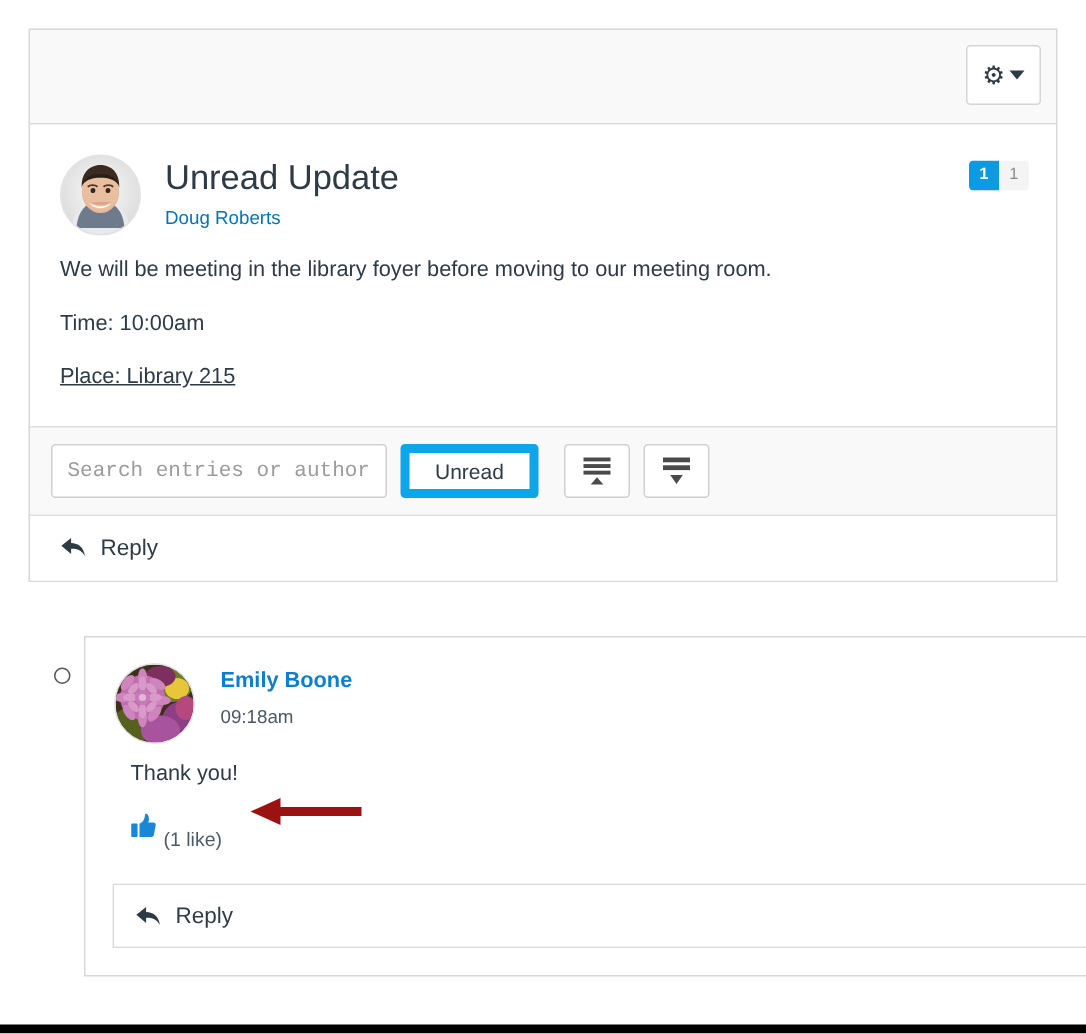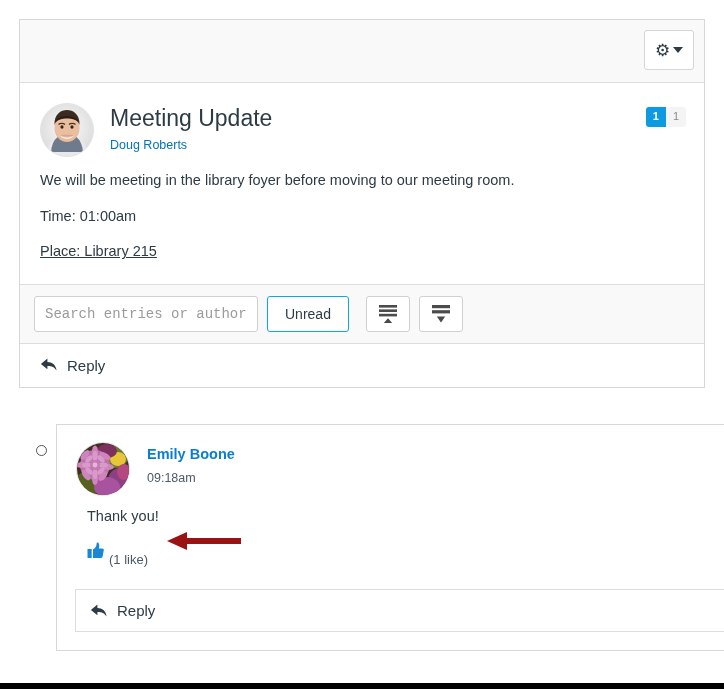--- a/index.html
+++ b/index.html
@@ -160,21 +160,21 @@
     font-size: 14px;
     font-family: Liberation Mono, monospace;
     color: #2d3b45;
     outline: none;
   }
   .search-input::placeholder { color: #9b9b9b; }
   .unread-button {
     height: 36px;
     box-sizing: border-box;
     padding: 0 17px;
-    border: 1px solid #0ea5e9;
+    border: 6px solid #0ea5e9;
     border-radius: 3px;
     background: #ffffff;
     font-size: 14px;
     font-family: "Liberation Sans", sans-serif;
     color: #2d3b45;
     cursor: pointer;
     display: flex;
     align-items: center;
   }
   .icon-button {
@@ -343,32 +343,32 @@
           <path d="M14 19 C16 14 20 12 26 12 C32 12 36 14 38 19 C35 15.5 31 14.5 26 14.5 C21 14.5 17 15.5 14 19 Z" fill="#2c1e16"></path>
           <ellipse cx="21" cy="23" rx="1.6" ry="1.7" fill="#2f2620"></ellipse>
           <ellipse cx="31" cy="23" rx="1.6" ry="1.7" fill="#2f2620"></ellipse>
           <path d="M17.5 20.5 C19 19 22.5 19 24 20.5" stroke="#4a3426" stroke-width="1.2" fill="none"></path>
           <path d="M28 20.5 C29.5 19 33 19 34.5 20.5" stroke="#4a3426" stroke-width="1.2" fill="none"></path>
           <path d="M19 31 C22 34.5 30 34.5 33 31 C31 36 21 36 19 31 Z" fill="#ffffff"></path>
           <path d="M19 31 C22 30.5 30 30.5 33 31 C30 33 22 33 19 31 Z" fill="#cf8d7f" opacity="0.55"></path>
         </svg>
       </div>
       <div class="head-text">
-        <h1 class="topic-title">Meeting Update</h1>
+        <h1 class="topic-title">Unread Update</h1>
         <a class="topic-author">Doug Roberts</a>
       </div>
       <div class="badges">
         <span class="badge-unread">1</span>
         <span class="badge-total">1</span>
       </div>
     </div>
 
     <div class="topic-body">
       <p>We will be meeting in the library foyer before moving to our meeting room.</p>
-      <p>Time: 01:00am</p>
+      <p>Time: 10:00am</p>
       <p>Place: Library 215</p>
     </div>
 
     <div class="filter-bar">
       <input class="search-input" type="text" placeholder="Search entries or author" style="">
       <button class="unread-button">Unread</button>
       <div class="icon-button">
         <svg width="22" height="20" viewBox="0 0 22 20" aria-hidden="true">
           <rect x="2" y="1" width="18" height="2.6" fill="#4b4b4b"></rect>
           <rect x="2" y="5.4" width="18" height="2.6" fill="#4b4b4b"></rect>

